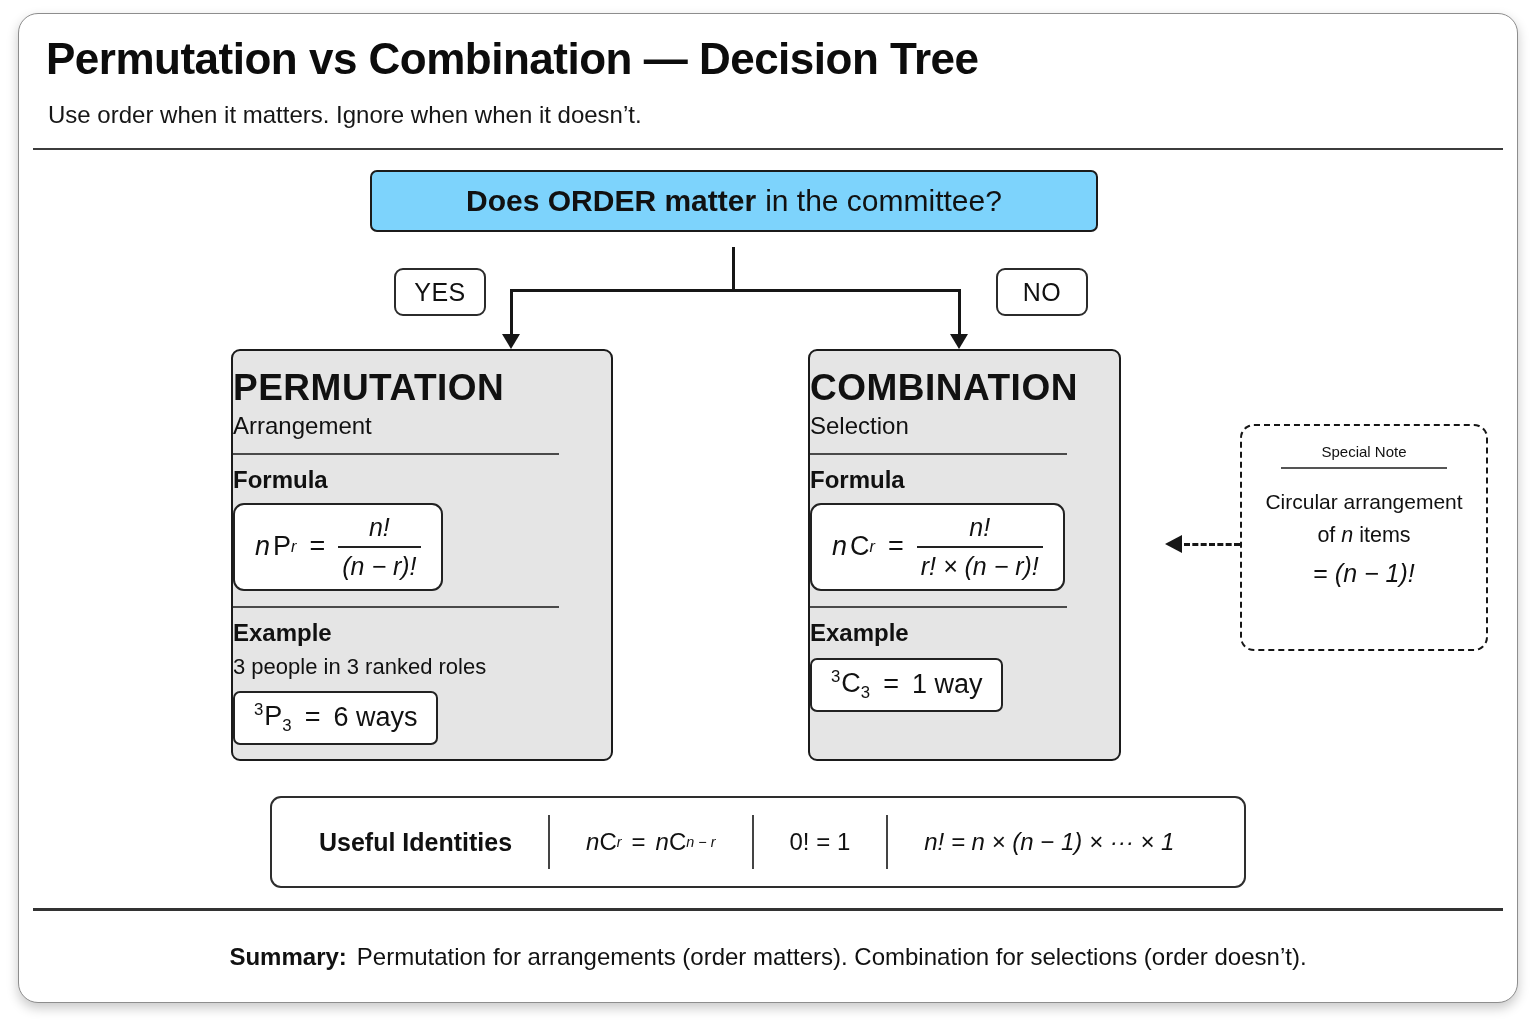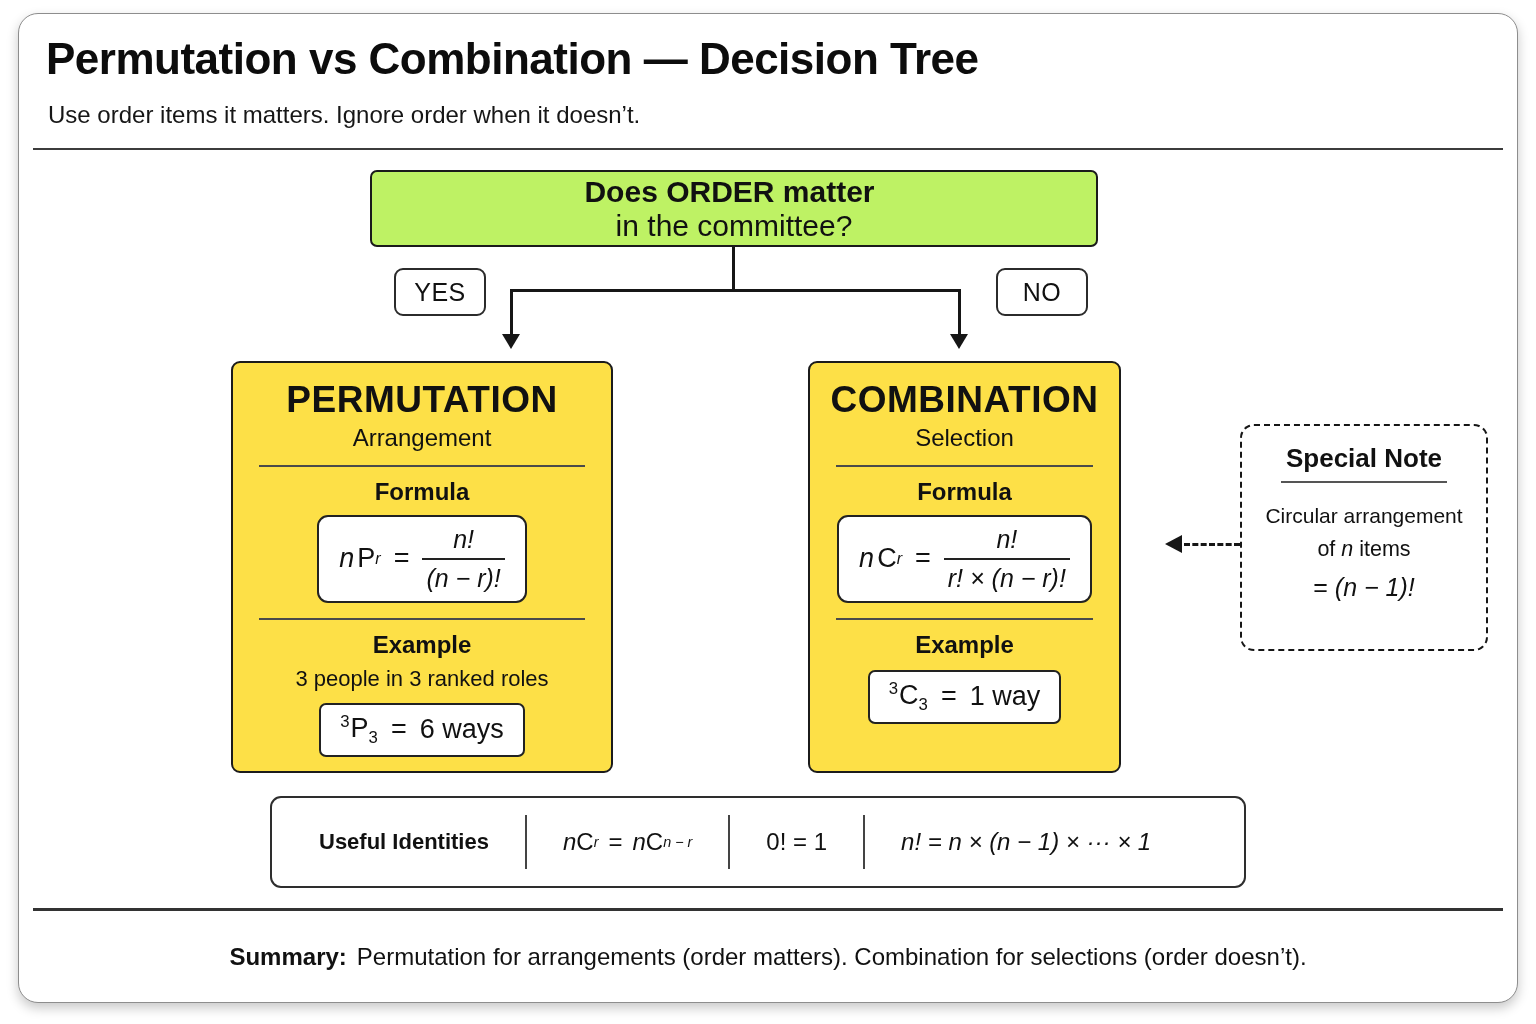--- a/index.html
+++ b/index.html
@@ -17,23 +17,23 @@
 
   
   .title { left:46px; top:34px; font-size:44px; font-weight:700; letter-spacing:-0.5px; color:#0c0c0c; }
   .subtitle { left:48px; top:101px; font-size:24px; color:#161616; }
   .rule { background:#3c3c3c; }
   .rule-top { left:33px; top:148px; width:1470px; height:2px; }
   .rule-bottom { left:33px; top:908px; width:1470px; height:2.5px; background:#333; }
 
   
   .decision-box {
-    left:370px; top:170px; width:728px; height:77px;
-    border:2.5px solid #1b1b1b; border-radius:7px; background:#bef264;
-    display:flex; align-items:center; justify-content:center; font-size:30px;flex-direction:column;
+    left:370px; top:170px; width:728px; height:62px;
+    border:2.5px solid #1b1b1b; border-radius:7px; background:#7dd3fc;
+    display:flex; align-items:center; justify-content:center; font-size:30px;
   }
   .decision-box .b { font-weight:700; margin-right:9px; }
   .badge {
     width:92px; height:48px; border:2px solid #2b2b2b; border-radius:9px; background:#fff;
     display:flex; align-items:center; justify-content:center; font-size:25px; letter-spacing:0.5px;
   }
   .yes { left:394px; top:268px; }
   .no  { left:996px; top:268px; }
 
   
@@ -45,22 +45,22 @@
   .arrow-down {
     width:0; height:0;
     border-left:9px solid transparent; border-right:9px solid transparent;
     border-top:15px solid #161616;
   }
   .ad-left  { left:502px; top:334px; }
   .ad-right { left:950px; top:334px; }
 
   
   .cat-box {
-    border:2.5px solid #1b1b1b; border-radius:9px; background:#fde047;
-    display:flex; flex-direction:column; align-items:center; text-align:center;margin-top:12px;
+    border:2.5px solid #1b1b1b; border-radius:9px; background:#e5e5e5;
+    display:flex; flex-direction:column; align-items:flex-start; text-align:center;
   }
   .perm { left:231px; top:349px; width:382px; height:412px; }
   .comb { left:808px; top:349px; width:313px; height:412px; }
   .cat-title { margin-top:17px; font-size:37px; font-weight:700; letter-spacing:0.5px; line-height:1.1; }
   .cat-sub { margin-top:3px; font-size:24px; }
   .inner-div { margin-top:13px; width:calc(100% - 52px); height:2px; background:#4a4a4a; }
   .sec-label { margin-top:11px; font-size:24px; font-weight:700; }
   .formula-box {
     margin-top:9px; border:2px solid #222; border-radius:11px; padding:8px 20px;
     display:flex; align-items:center; font-size:27px; background:#fff;
@@ -80,57 +80,57 @@
   }
   .result-box sup { font-size:0.62em; vertical-align:super; margin-right:1px; }
   .result-box sub { font-size:0.62em; }
 
   
   .note-box {
     left:1240px; top:424px; width:248px; height:227px;
     border:2.5px dashed #161616; border-radius:14px; background:#fff;
     display:flex; flex-direction:column; align-items:center; text-align:center;
   }
-  .note-title { margin-top:17px; font-size:26px; font-weight:700; }
+  .note-title { margin-top:17px; font-size:15px; font-weight:400; }
   .note-div { margin-top:7px; width:166px; height:2px; background:#555; }
   .note-line { margin-top:21px; font-size:21px; }
   .note-line2 { margin-top:9px; font-size:21.5px; }
   .note-line3 { margin-top:11px; font-size:25px; }
   .dash-line { left:1184px; top:543px; width:56px; height:0; border-top:3px dashed #161616; }
   .arrow-left {
     left:1165px; top:535px; width:0; height:0;
     border-top:9px solid transparent; border-bottom:9px solid transparent;
     border-right:17px solid #161616;
   }
 
   
   .identities {
     left:270px; top:796px; width:976px; height:92px;
     border:2px solid #2e2e2e; border-radius:11px; background:#fff;
     display:flex; align-items:center; padding-left:47px; font-size:24px;
   }
-  .id-label { font-size:22px; font-weight:700;text-align:right; }
+  .id-label { font-size:25px; font-weight:700;text-align:right; }
   .vdiv { width:2px; height:54px; background:#444; margin:0 36px; }
   .id-math { display:flex; align-items:center; }
   .id-math .eq { margin:0 10px; }
   .id-plain { }
   .id-italic { font-style:italic; }
 
   
   .summary { left:0; top:943px; width:1536px; text-align:center; font-size:24px; }
   .summary .b { font-weight:700; margin-right:10px; }
 </style>
 </head>
 <body>
 
 <div class="page">
   <div class="card abs"></div>
 
   <h1 class="title abs">Permutation vs Combination — Decision Tree</h1>
-  <p class="subtitle abs">Use order items it matters. Ignore order when it doesn’t.</p>
+  <p class="subtitle abs">Use order when it matters. Ignore when when it doesn’t.</p>
   <div class="rule rule-top abs"></div>
 
   <div class="decision-box abs">
     <span class="b">Does ORDER matter</span>
     <span>in the committee?</span>
   </div>
   <div class="badge yes abs">
     <span>YES</span>
   </div>
   <div class="badge no abs">

